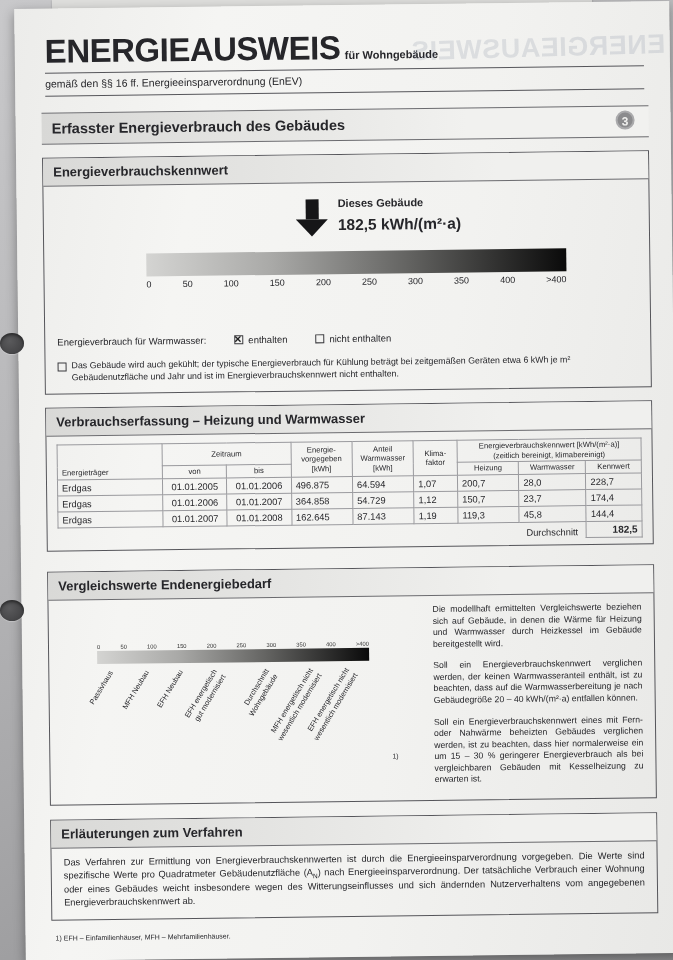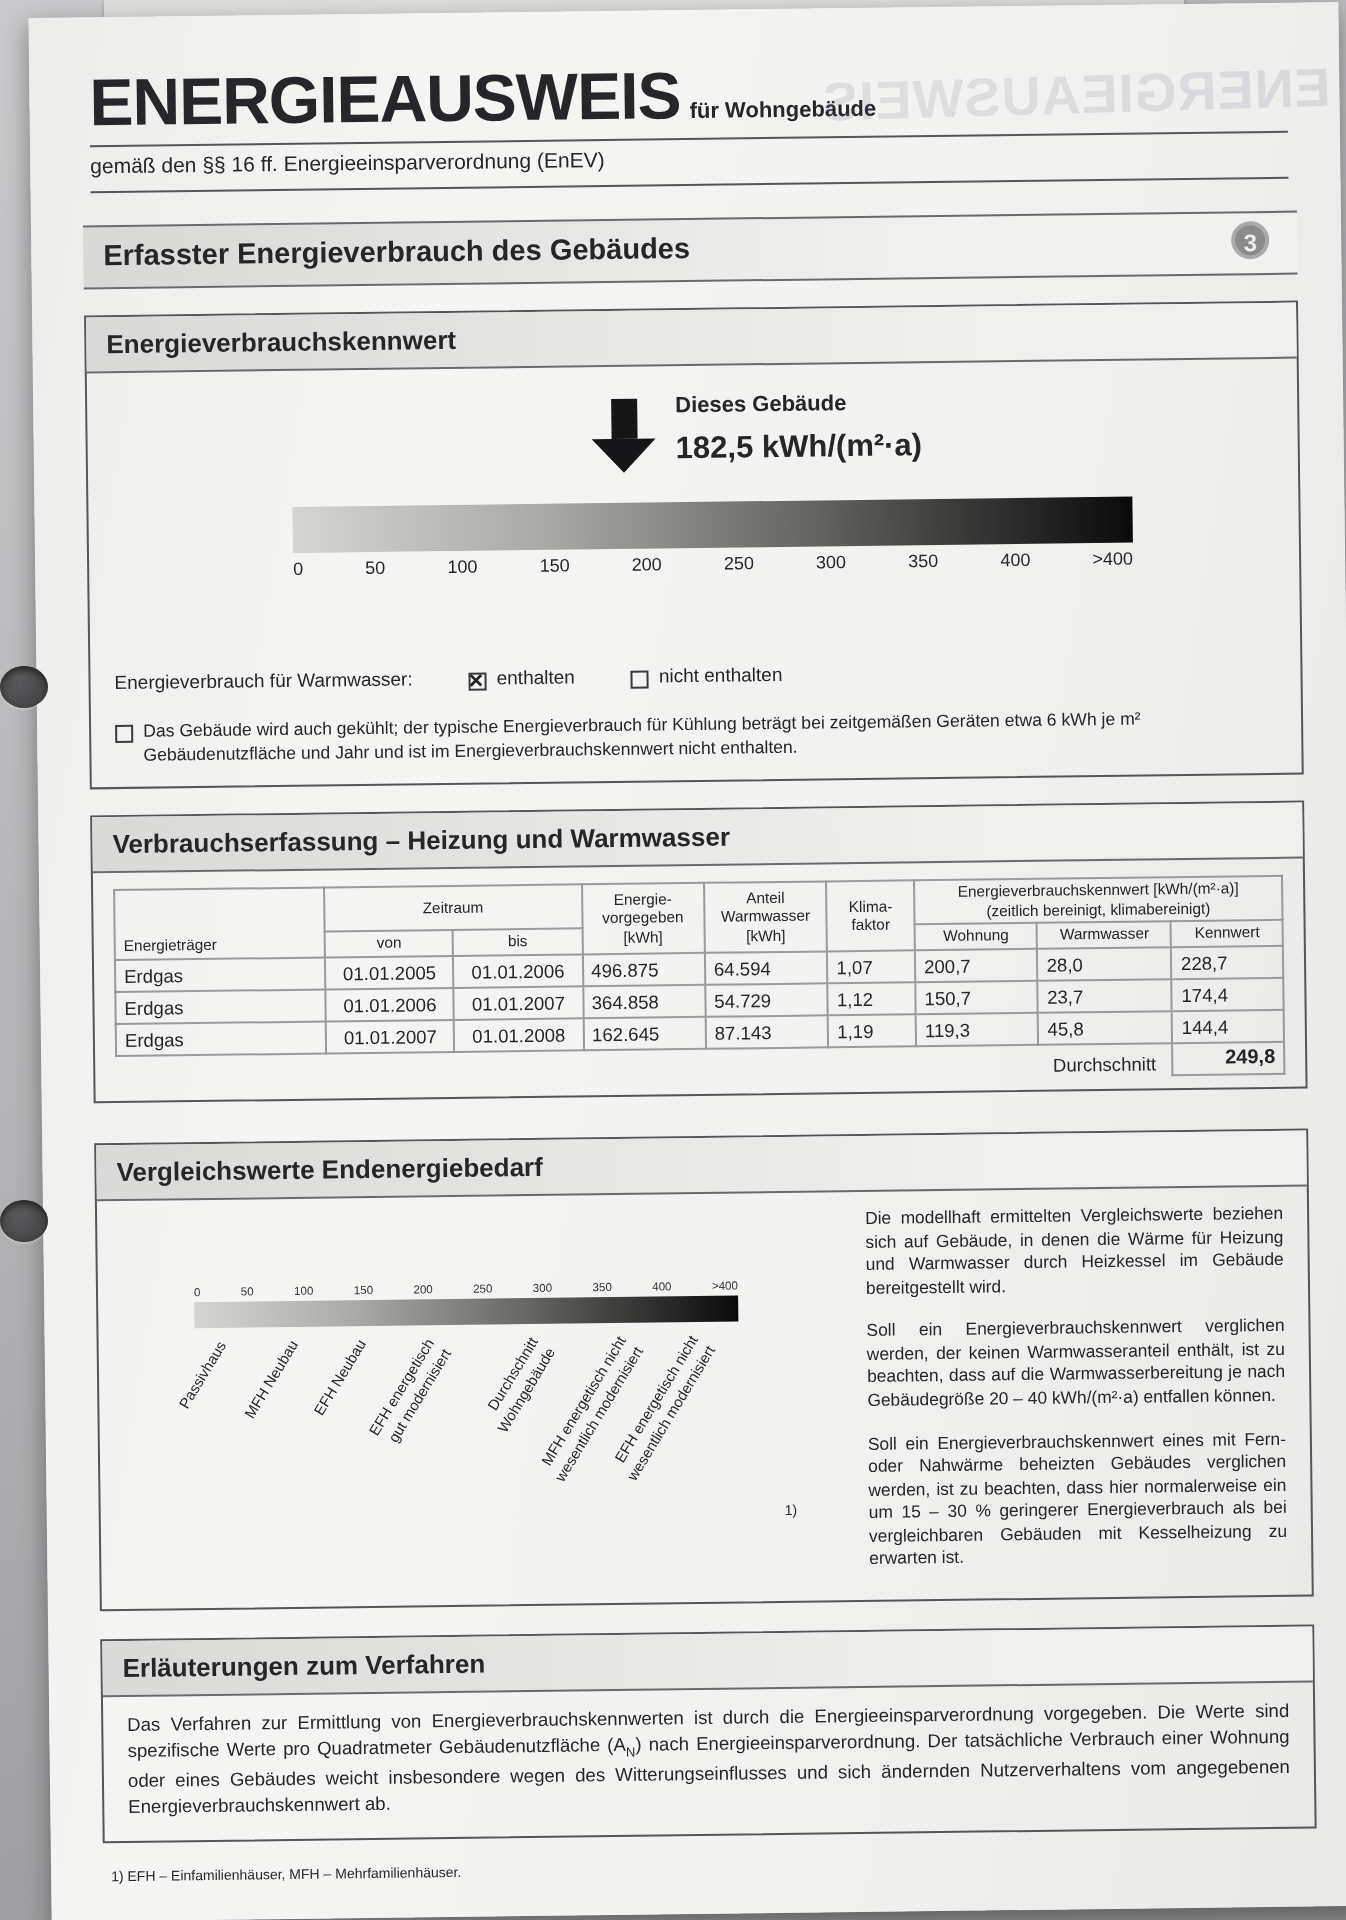--- a/index.html
+++ b/index.html
@@ -72,21 +72,21 @@
   .marker { position: relative; height: 58px; }
   .down-arrow { position: absolute; left: 150px; top: 6px; width: 32px; }
   .arrow-stem { width: 13px; height: 20px; background: #161618; margin: 0 auto; }
   .arrow-head { width: 0; height: 0; border-left: 16px solid transparent; border-right: 16px solid transparent; border-top: 17px solid #161618; }
   .marker-text { position: absolute; left: 192px; top: 4px; }
   .marker-label { font-size: 11px; font-weight: bold; }
   .marker-value { font-size: 15.5px; font-weight: bold; margin-top: 7px; }
   .bar-big { height: 23px; background: linear-gradient(to right, #d4d4d2, #a9a9a7 30%, #646462 62%, #0a0a0a 100%); }
   .ticks-big { display: flex; justify-content: space-between; font-size: 9px; margin-top: 3px; }
   .ww-row { display: flex; align-items: center; margin-top: 46px; font-size: 9.5px; }
-  .opt { margin-left: 28px; display: flex; align-items: flex-end; }
+  .opt { margin-left: 28px; display: flex; align-items: center; }
   .cb { width: 9px; height: 9px; border: 1px solid #3a3a3e; display: inline-block; margin-right: 5px; position: relative; flex: 0 0 9px; }
   .cb.checked::after { content: "×"; position: absolute; left: -1px; top: -4px; font-size: 12.5px; font-weight: bold; color: #222; }
   .cool-row { display: flex; margin-top: 13px; font-size: 8.8px; line-height: 1.32; }
   .cool-row .cb { margin-top: 2px; }
   .cool-text { max-width: 545px; }
 
   
   table { border-collapse: collapse; width: 100%; }
   th, td { border: 1px solid #9a9a9e; padding: 1px 4px; }
   th { font-size: 7.7px; font-weight: normal; text-align: center; vertical-align: middle; line-height: 1.25; }
@@ -216,21 +216,21 @@
 Warmwasser
 [kWh]</th>
               <th rowspan="2" class="pre">Klima-
 faktor</th>
               <th colspan="3" class="pre">Energieverbrauchskennwert [kWh/(m²·a)]
 (zeitlich bereinigt, klimabereinigt)</th>
             </tr>
             <tr>
               <th>von</th>
               <th>bis</th>
-              <th>Wohnung</th>
+              <th>Heizung</th>
               <th>Warmwasser</th>
               <th>Kennwert</th>
             </tr>
           </thead>
           <tbody>
             <tr>
               <td class="al">Erdgas</td>
               <td class="ac">01.01.2005</td>
               <td class="ac">01.01.2006</td>
               <td class="ar">496.875</td>
@@ -259,21 +259,21 @@
               <td class="ar">87.143</td>
               <td class="ar">1,19</td>
               <td class="ar">119,3</td>
               <td class="ar">45,8</td>
               <td class="ar">144,4</td>
             </tr>
           </tbody>
           <tfoot>
             <tr>
               <td colspan="8" class="dur-label">Durchschnitt</td>
-              <td class="dur-value">249,8</td>
+              <td class="dur-value">182,5</td>
             </tr>
           </tfoot>
         </table>
       </div>
     </div>
 
     <div class="box" style="margin-top:20px;">
       <div class="box-title">Vergleichswerte Endenergiebedarf</div>
       <div class="vg-body">
         <div class="vg-left">

